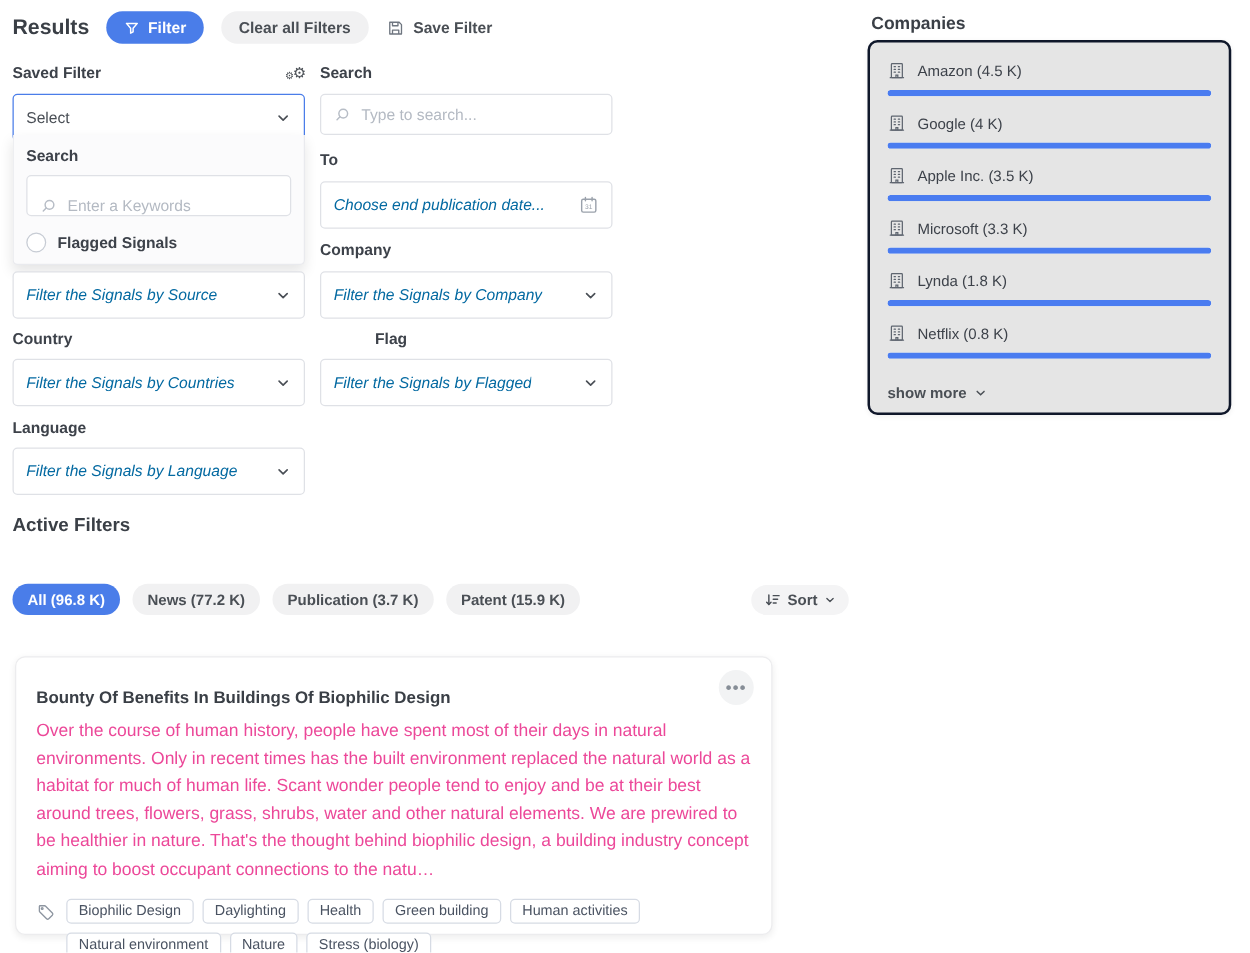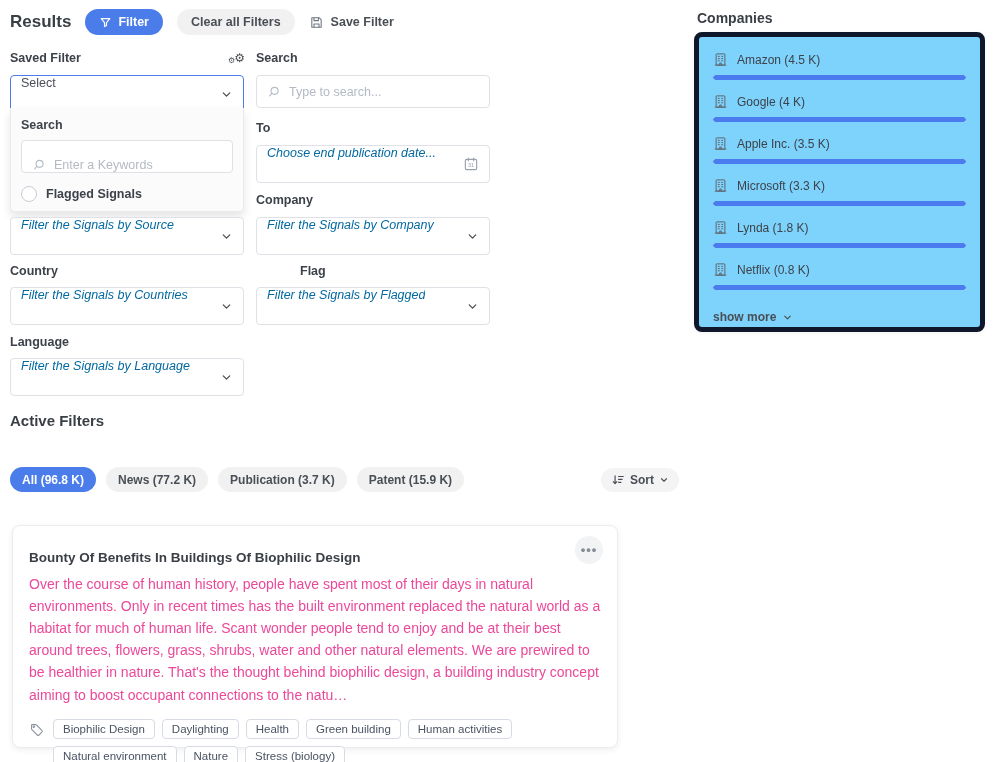--- a/index.html
+++ b/index.html
@@ -10,38 +10,38 @@
   
   .hdr { left:10px; top:9px; display:flex; align-items:center; gap:14px; }
   .hdr-title { font-size:17px; font-weight:700; color:#3a3f46; }
   .pill-btn { display:inline-flex; align-items:center; gap:6px; height:26px; padding:0 14px; border-radius:14px; border:none; font-size:12.5px; font-weight:700; cursor:pointer; font-family:inherit; }
   .pill-blue { background:var(--accent); color:#fff; }
   .pill-gray { background:#f1f1f2; color:#4a4f55; }
   .ghost-btn { display:inline-flex; align-items:center; gap:7px; background:none; border:none; font-size:12.5px; font-weight:700; color:#4a4f55; cursor:pointer; font-family:inherit; }
 
   
   .f-label { font-size:12.5px; font-weight:700; color:#3d424a; }
-  .field { display:flex; justify-content:space-between; gap:8px; background:#fff; border:1px solid #dfe1e6; border-radius:4px; height:38px; padding:0 10px; }
+  .field { display:flex; align-items:center; justify-content:space-between; gap:8px; background:#fff; border:1px solid #dfe1e6; border-radius:4px; height:38px; padding:0 10px; }
   .field .ph { font-size:12.5px; color:#0369a1; white-space:nowrap; overflow:hidden;font-style:italic; }
   .field .val { font-size:12.5px; color:#4a4f56; }
   .field.focused { border-color:var(--accent); }
   .iconfield { display:flex; align-items:center; gap:8px; background:#fff; border:1px solid #dfe1e6; border-radius:4px; height:33px; padding:0 10px; }
   .iconfield input { border:none; outline:none; flex:1; font-size:12.5px; font-family:inherit; color:#4a4f56; background:transparent; min-width:0; }
   .iconfield input::placeholder { color:#b4bac3; }
 
   .dd-panel { background:#fbfbfc; border:1px solid #e9eaee; border-top:none; border-radius:0 0 4px 4px; box-shadow:0 5px 10px rgba(0,0,0,.10); padding:10px 10px 12px 10px; }
   .radio { width:16px; height:16px; border:1.5px solid #c7ccd4; border-radius:50%; background:#fff; flex:0 0 auto; }
   .radio-row { display:flex; align-items:center; gap:9px; margin-top:13px; font-size:12.5px; font-weight:600; color:#3d424a; cursor:pointer; }
 
   .gears { font-size:8px; color:#4a4f55; cursor:pointer; letter-spacing:-1px; }
   .gears .g2 { font-size:12px; vertical-align:1px; }
 
   
   .co-title { font-size:14px; font-weight:700; color:#3a3f46; }
-  .co-panel { background:#7dd3fc; border:5px solid #0f172a; border-radius:8px; box-shadow:0 1px 4px rgba(0,0,0,.05); padding:15px 14px 10px 14px; display:flex; flex-direction:column; }
+  .co-panel { background:#e5e5e5; border:2px solid #0f172a; border-radius:8px; box-shadow:0 1px 4px rgba(0,0,0,.05); padding:15px 14px 10px 14px; display:flex; flex-direction:column; }
   .co-item { margin-bottom:14px; cursor:pointer; }
   .co-row { display:flex; align-items:center; gap:9px; }
   .co-name { font-size:12px; color:#3d424a; }
   .co-bar { margin-top:8px; height:5px; border-radius:3px; background:#eef1f6; overflow:hidden; }
   .co-bar-fill { height:100%; border-radius:3px; background:var(--bar); }
   .show-more { display:flex; align-items:center; gap:6px; font-size:12px; font-weight:700; color:#4a4f55; cursor:pointer; margin-top:2px; padding:4px 0; }
 
   
   .sec-title { font-size:15px; font-weight:700; color:#3a3f46; }
   .tabs { display:flex; gap:10px; }

